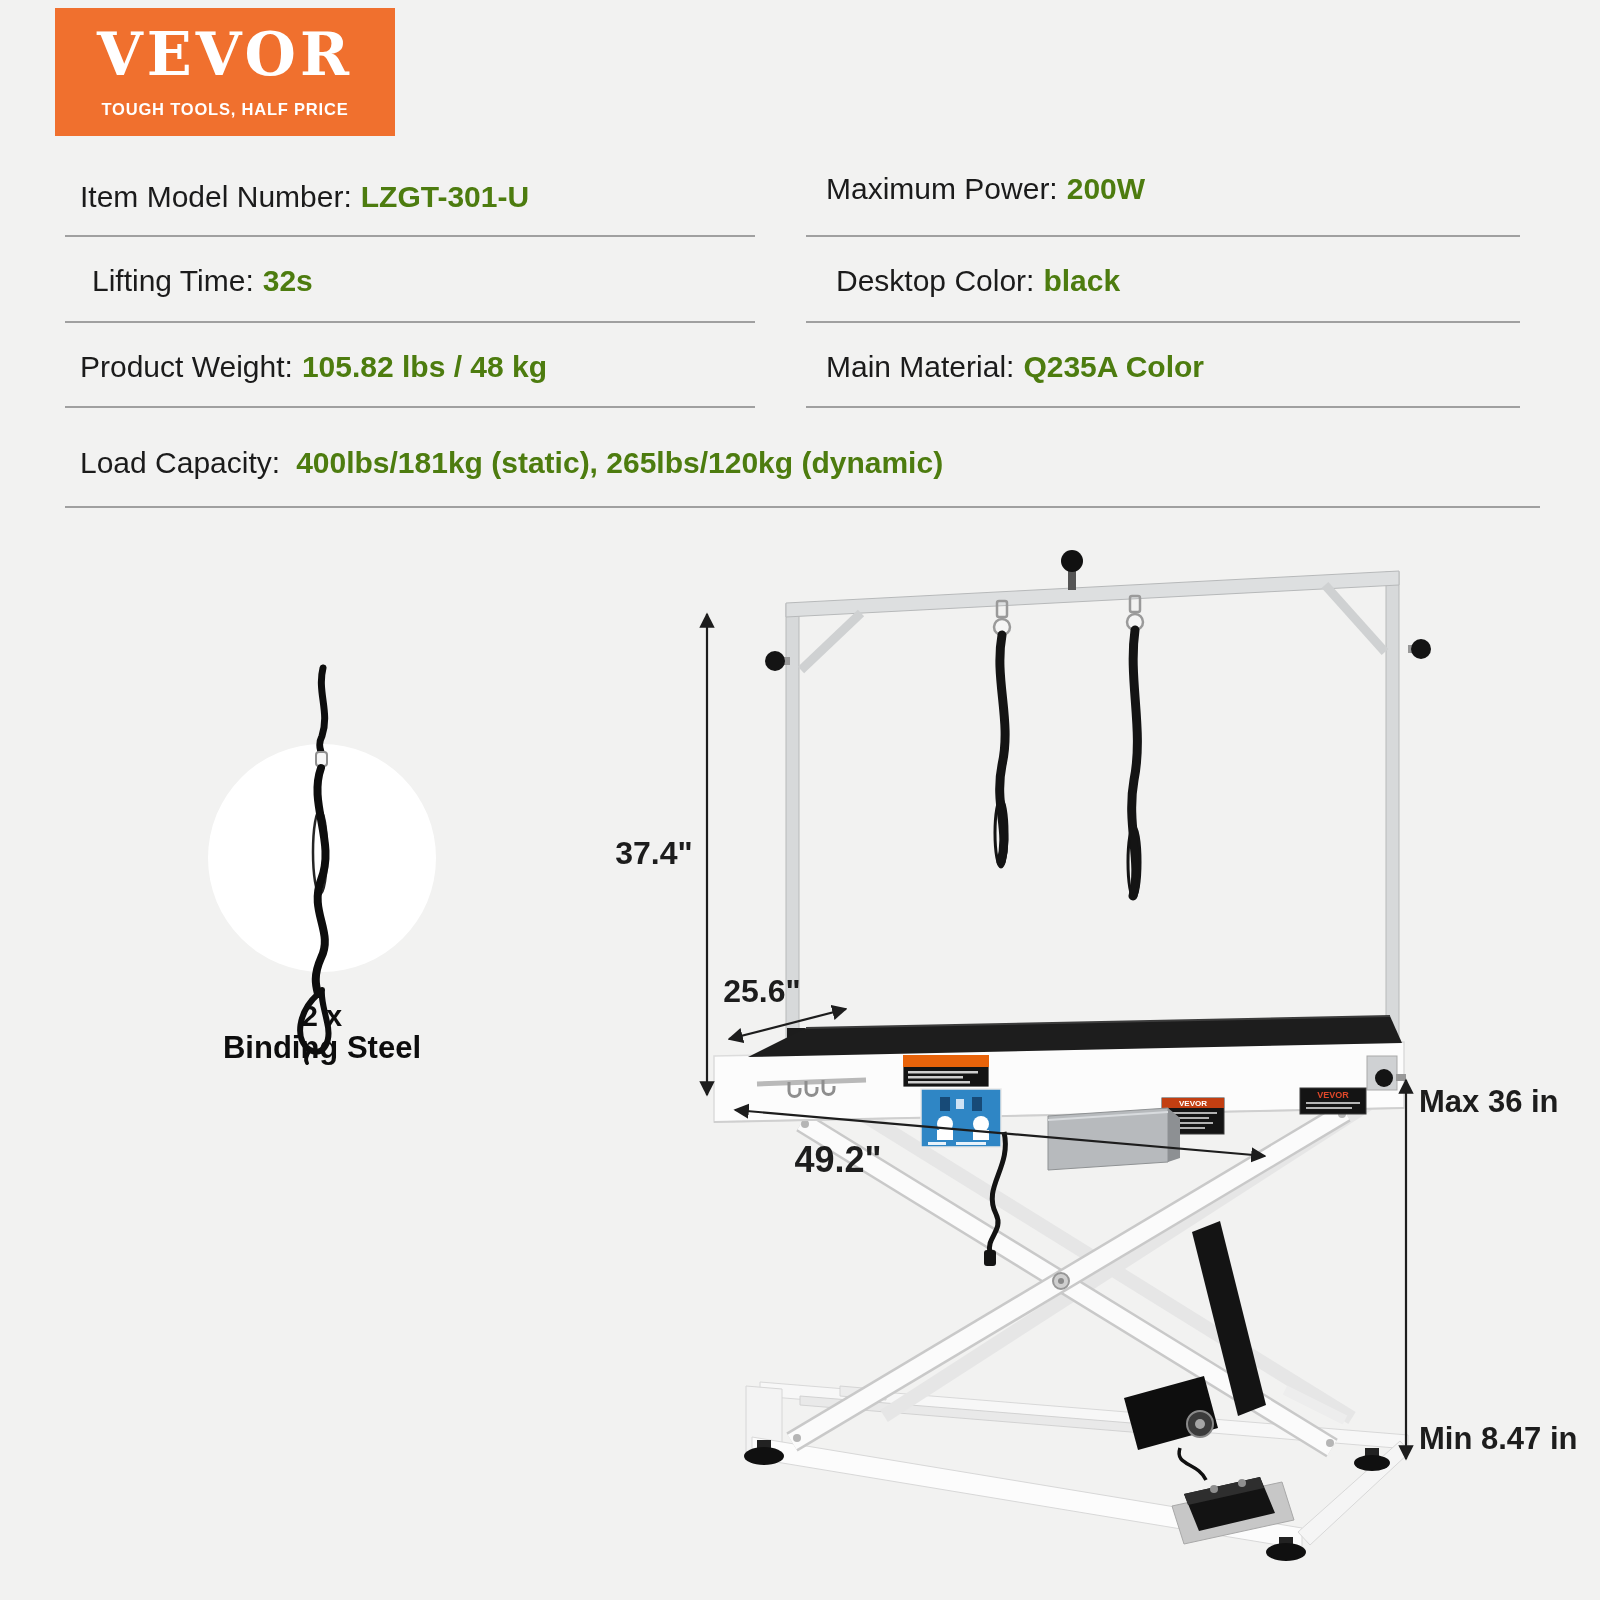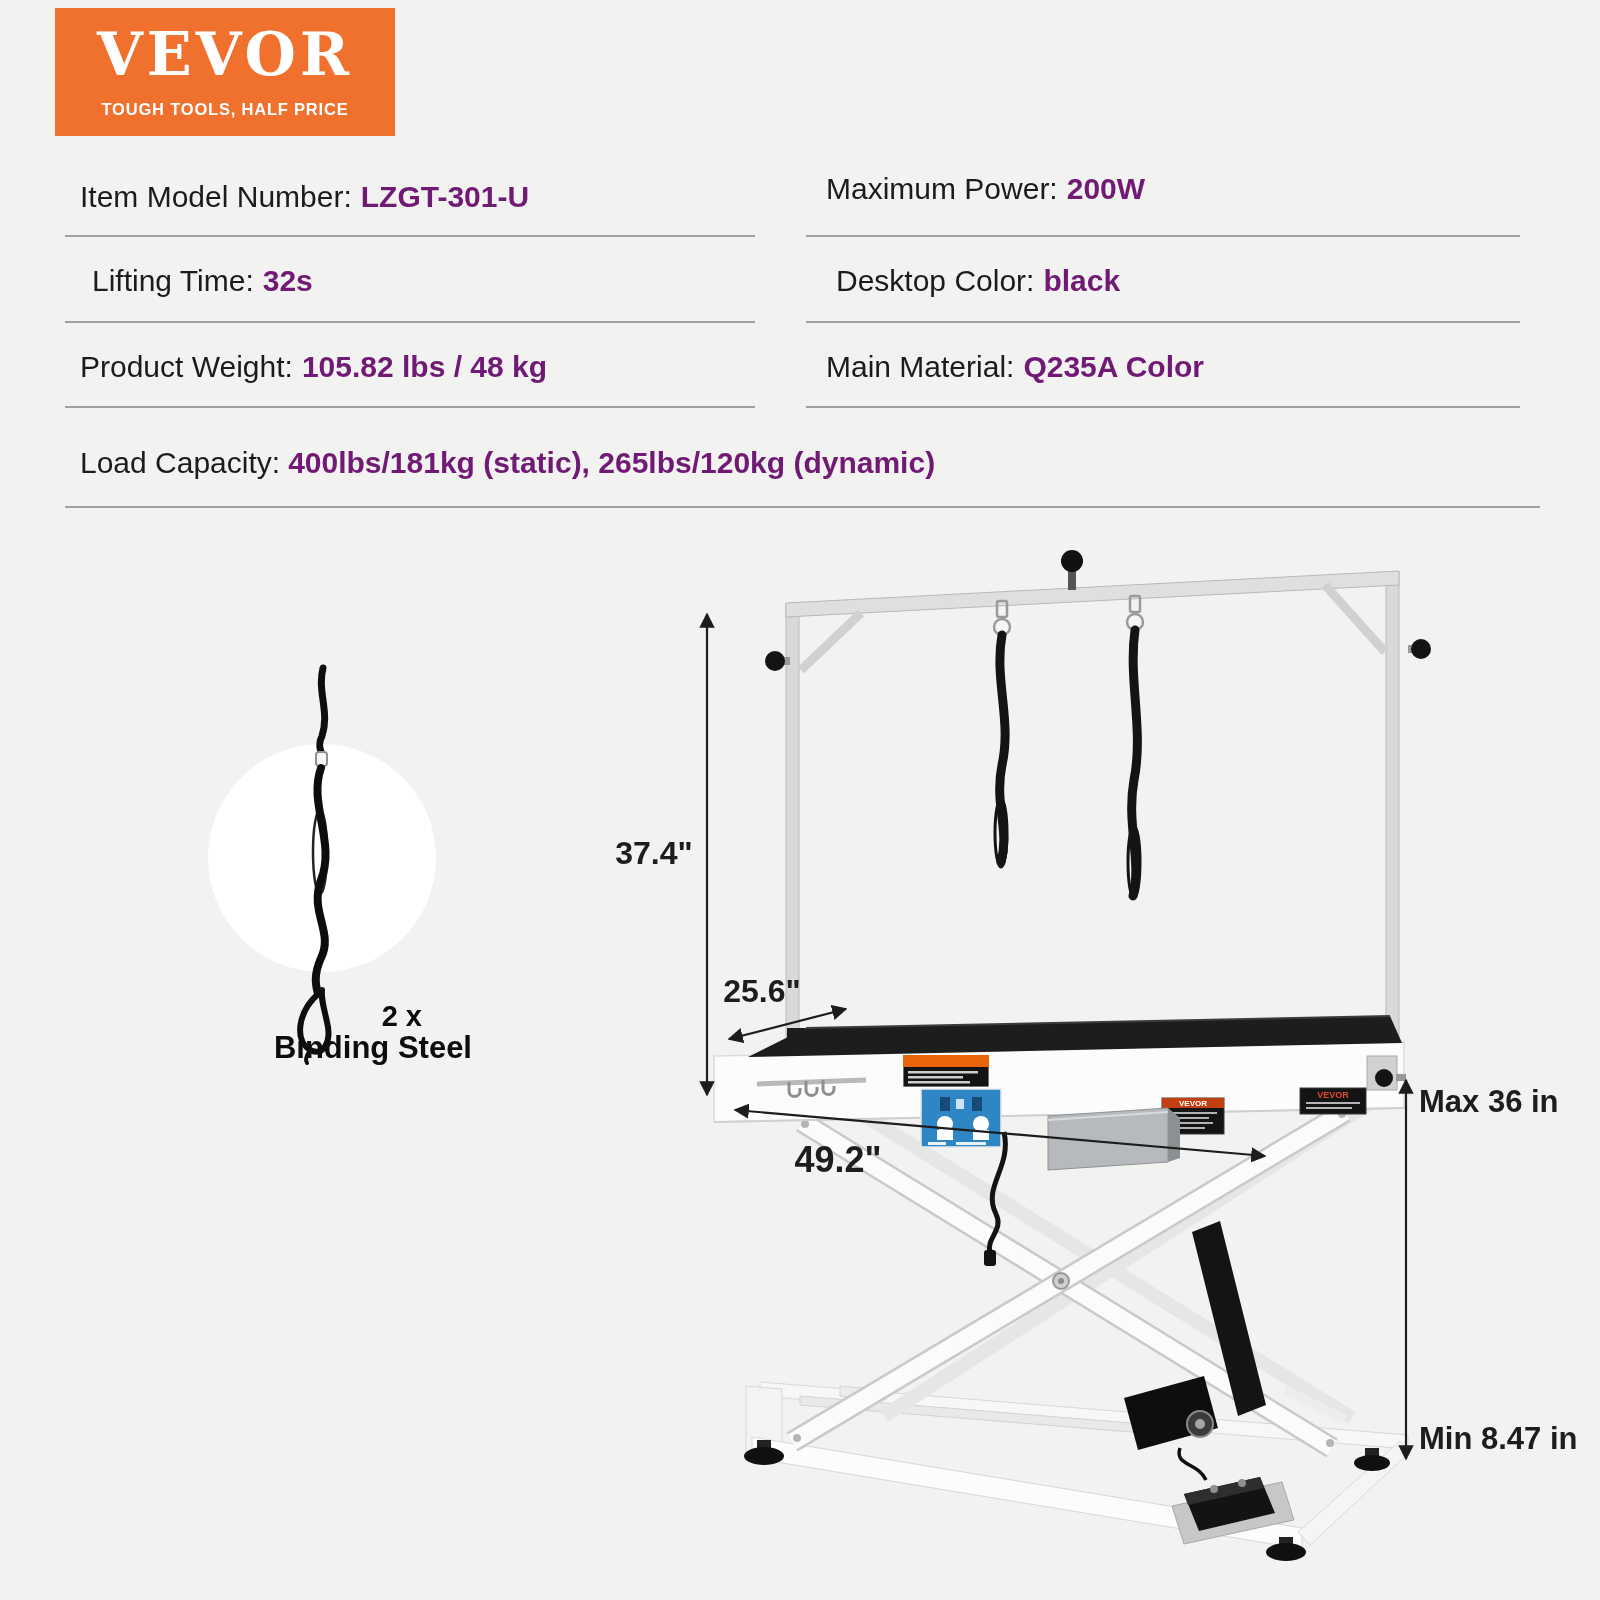--- a/index.html
+++ b/index.html
@@ -9,26 +9,26 @@
     font-family:"Liberation Sans","DejaVu Sans",sans-serif;
     color:#191919;
   }
   .abs{position:absolute;}
   
   .logo{left:55px;top:8px;width:340px;height:128px;background:#F0702E;color:#fff;text-align:center;}
   .logo .brand{font-family:"DejaVu Serif","Liberation Serif",serif;font-weight:bold;font-size:59px;letter-spacing:4px;line-height:1;margin-top:17px;}
   .logo .tag{font-size:16.5px;font-weight:bold;letter-spacing:0.8px;margin-top:16px;}
   
   .spec{font-size:30px;color:#1b1b1b;white-space:nowrap;}
-  .spec .val{font-weight:bold;color:#701a75;margin-left:9px;}
-  .spec.wide .val{margin-left:8px;}
+  .spec .val{font-weight:bold;color:#4d7c0f;margin-left:9px;}
+  .spec.wide .val{margin-left:16px;}
   .divider{height:2px;background:#a0a0a0;}
   
   .circle{left:208px;top:744px;width:228px;height:228px;border-radius:50%;background:#ffffff;}
-  .acc-label{text-align:right;color:#0d0d0d;font-weight:bold;}
+  .acc-label{text-align:center;color:#0d0d0d;font-weight:bold;}
 </style>
 </head>
 <body>
 
 <div class="abs logo">
   <div class="brand">VEVOR</div>
   <div class="tag">TOUGH TOOLS, HALF PRICE</div>
 </div>
 
 <div class="abs spec" style="left:80px;top:180px">

